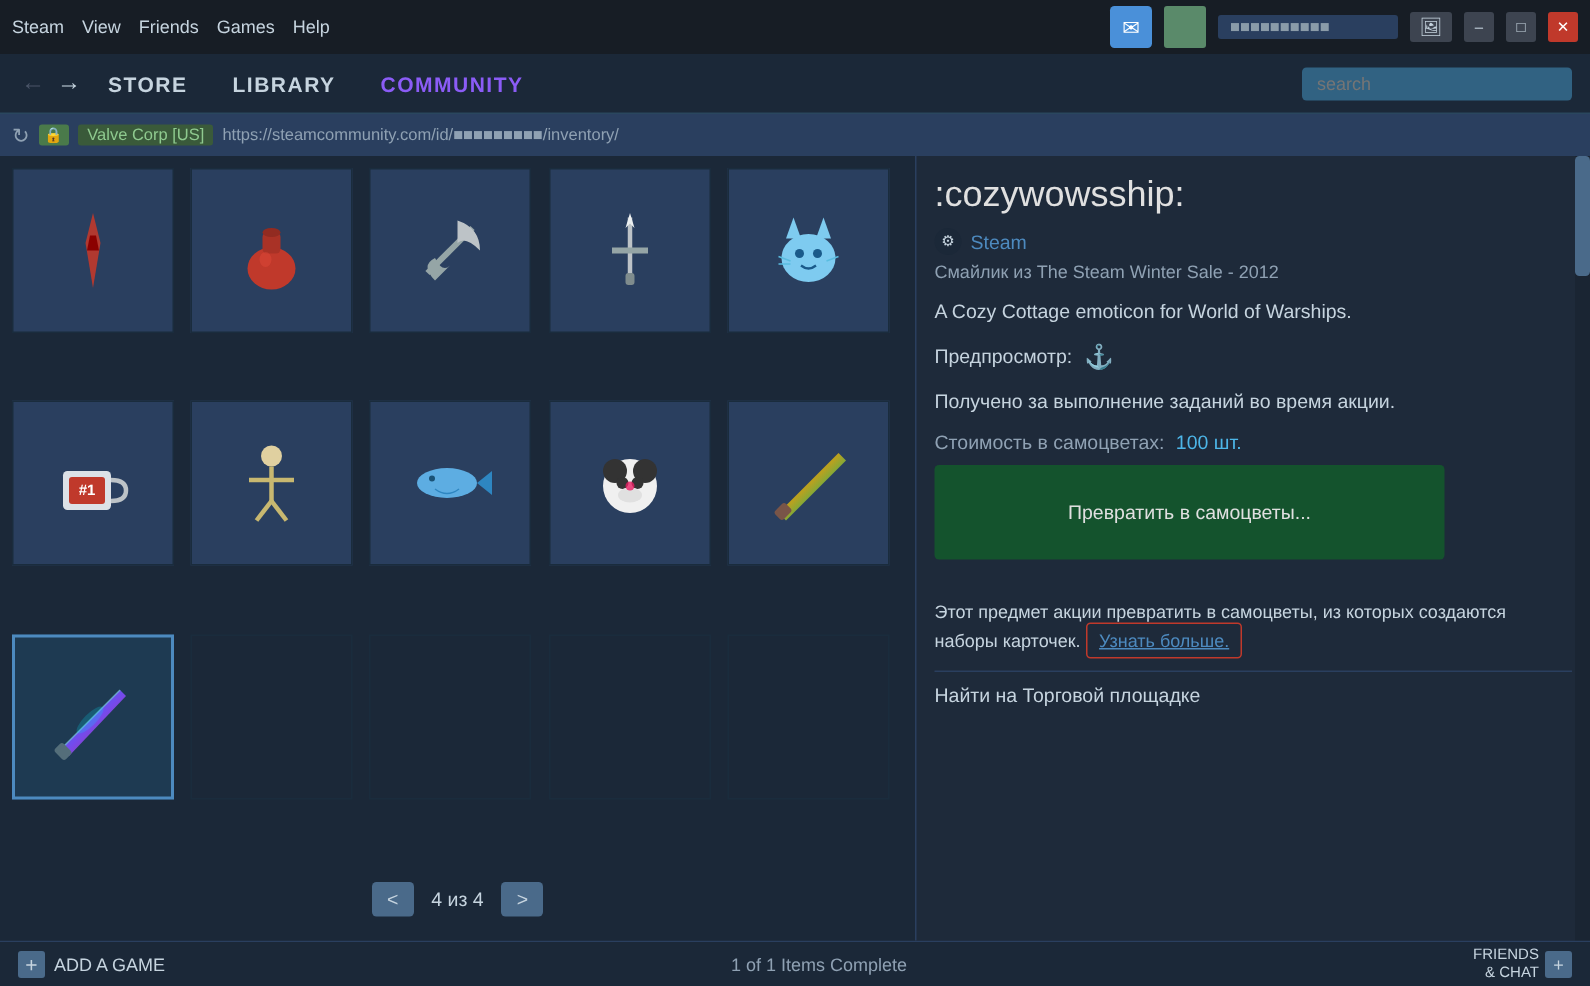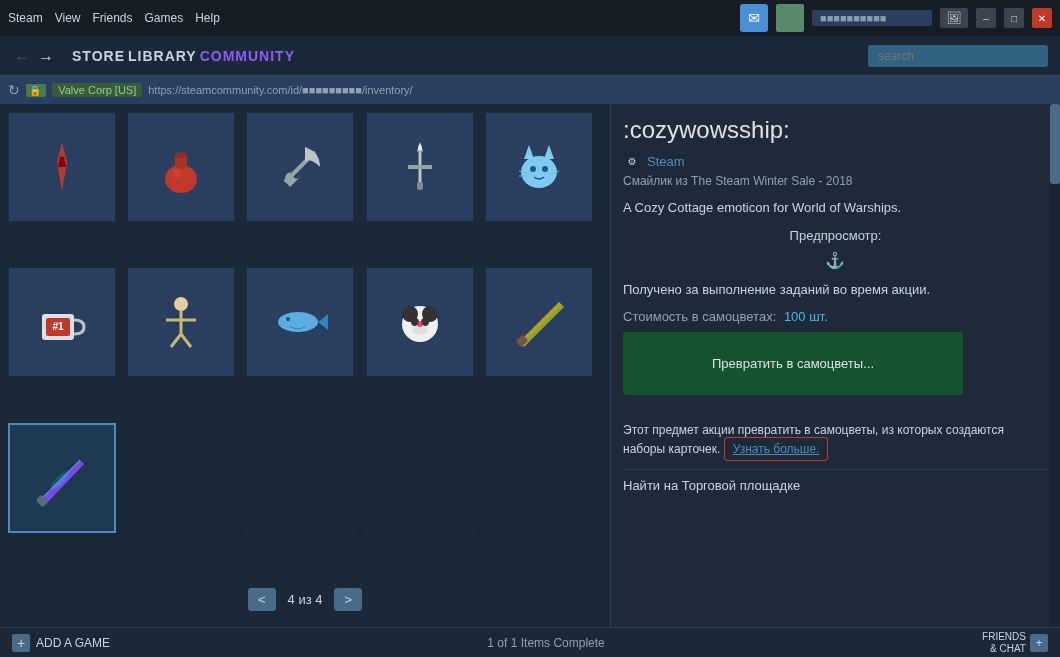--- a/index.html
+++ b/index.html
@@ -107,21 +107,21 @@
     .nav-arrow {
       color: #c6d4df;
       font-size: 16px;
       cursor: pointer;
       width: 20px;
       text-align: center;
     }
     .nav-arrow.disabled { color: #4a5568; }
     .nav-links {
       display: flex;
-      gap: 3px;
+      gap: 30px;
     }
     .nav-link {
       color: #c6d4df;
       font-size: 14px;
       font-weight: bold;
       cursor: pointer;
       text-transform: uppercase;
       letter-spacing: 1px;
     }
     .nav-link.active { color: #8b5cf6; }
@@ -293,21 +293,20 @@
       color: #c6d4df;
       font-size: 13px;
       margin-bottom: 10px;
       line-height: 1.5;
     }
     .preview-row {
       display: flex;
       align-items: center;
       gap: 8px;
       margin-bottom: 10px;
-      flex-direction: column;
     }
     .preview-label {
       color: #c6d4df;
       font-size: 13px;
     }
     .preview-icon {
       color: #4d8abf;
       font-size: 16px;
     }
     .earned-text {
@@ -599,21 +598,21 @@
   </div>
 
   <div class="detail-panel">
 
     <div class="item-name">:cozywowsship:</div>
 
     <div class="item-source">
       <div class="steam-logo-small">⚙</div>
       <span class="item-source-name">Steam</span>
     </div>
-    <div class="item-subtitle">Смайлик из The Steam Winter Sale - 2018</div>
+    <div class="item-subtitle">Смайлик из The Steam Winter Sale - 2012</div>
 
     <div class="item-description">A Cozy Cottage emoticon for World of Warships.</div>
 
     <div class="preview-row">
       <span class="preview-label">Предпросмотр:</span>
       <span class="preview-icon">⚓</span>
     </div>
 
     <div class="earned-text">Получено за выполнение заданий во время акции.</div>
 

